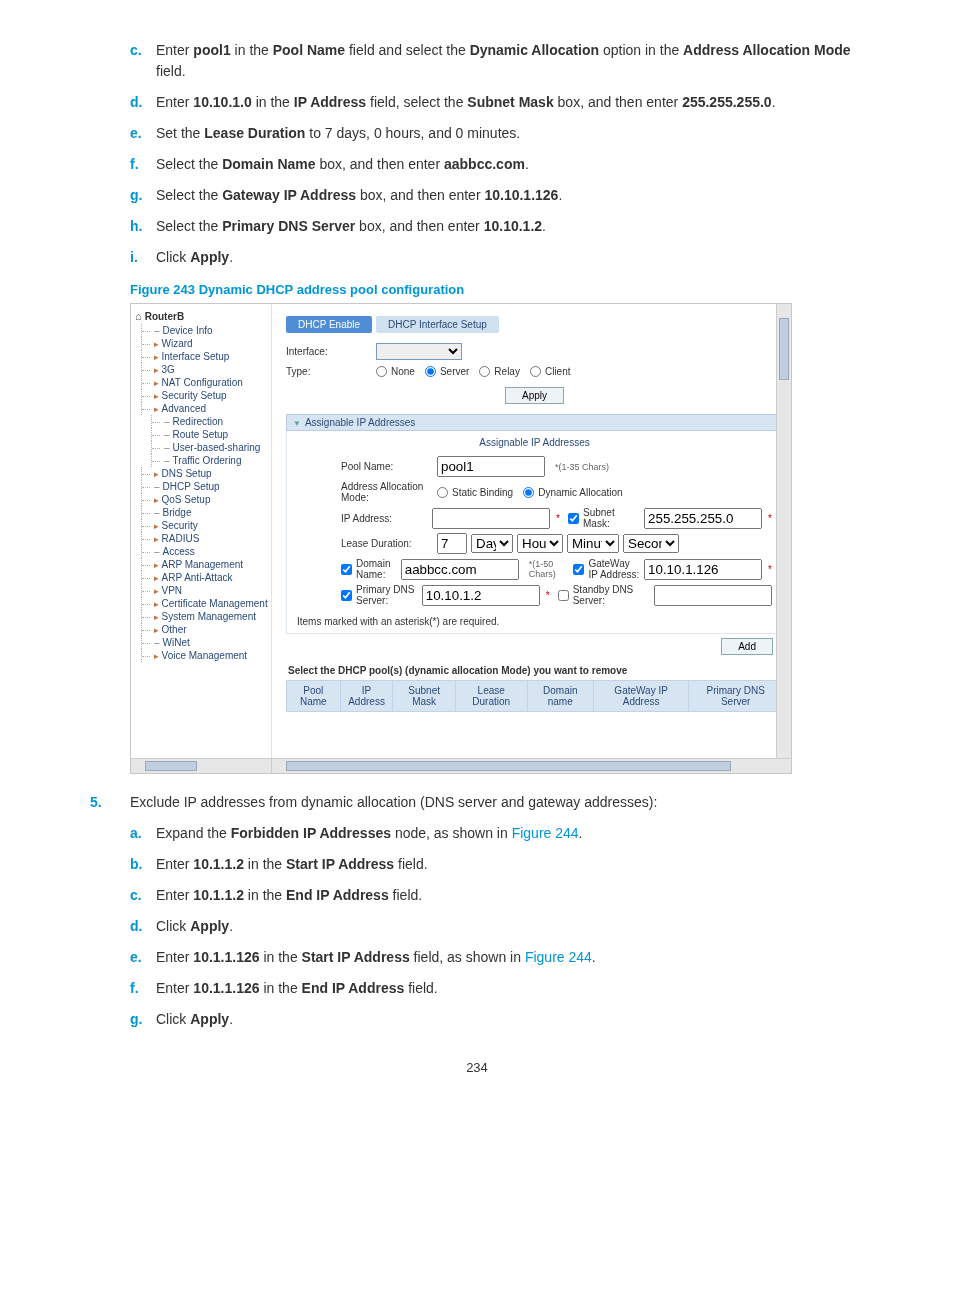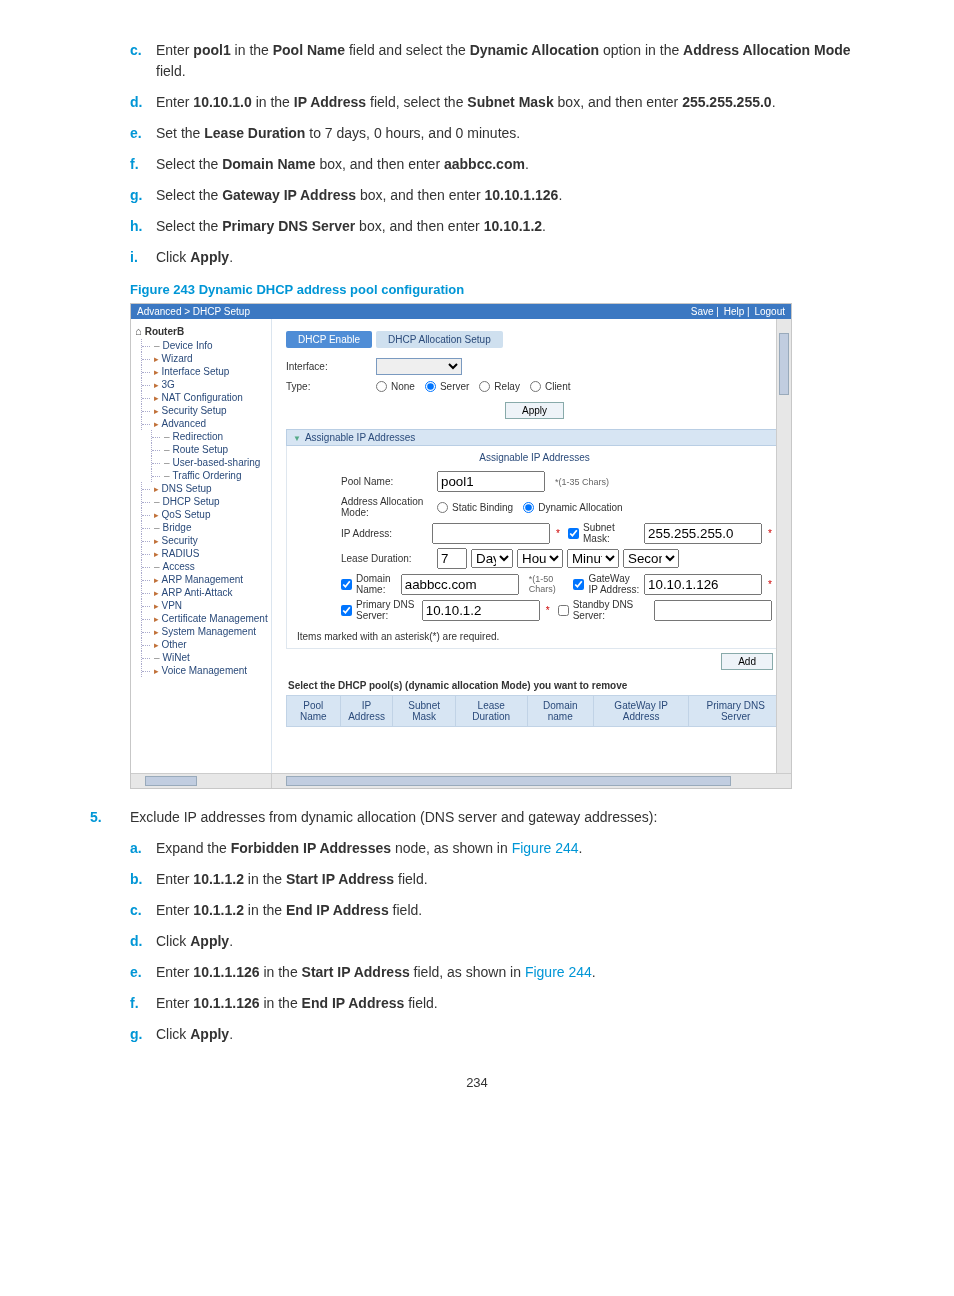--- a/index.html
+++ b/index.html
@@ -189,28 +189,20 @@
     <li><span class="mk">e.</span>Set the <b>Lease Duration</b> to 7 days, 0 hours, and 0 minutes.</li>
     <li><span class="mk">f.</span>Select the <b>Domain Name</b> box, and then enter <b>aabbcc.com</b>.</li>
     <li><span class="mk">g.</span>Select the <b>Gateway IP Address</b> box, and then enter <b>10.10.1.126</b>.</li>
     <li><span class="mk">h.</span>Select the <b>Primary DNS Server</b> box, and then enter <b>10.10.1.2</b>.</li>
     <li><span class="mk">i.</span>Click <b>Apply</b>.</li>
   </ol>
 
 <div class="fig-caption">Figure 243 Dynamic DHCP address pool configuration</div>
 
 <div class="screenshot">
-  <div class="bc-bar">
-    <span>Advanced &gt; DHCP Setup</span>
-    <span class="right">
-      <a href="#">Save</a> |
-      <a href="#">Help</a> |
-      <a href="#">Logout</a>
-    </span>
-  </div>
   <div class="ss-body">
     <div class="nav">
       <div class="root">RouterB</div>
       <ul id="nav-list">
           <li><span class="leaf">–</span><span>Device Info</span></li>
           <li><span class="fold">▸</span><span>Wizard</span></li>
           <li><span class="fold">▸</span><span>Interface Setup</span></li>
           <li><span class="fold">▸</span><span>3G</span></li>
           <li><span class="fold">▸</span><span>NAT Configuration</span></li>
           <li><span class="fold">▸</span><span>Security Setup</span></li>
@@ -236,21 +228,21 @@
           <li><span class="fold">▸</span><span>Other</span></li>
           <li><span class="leaf">–</span><span>WiNet</span></li>
           <li><span class="fold">▸</span><span>Voice Management</span></li>
         </ul>
     </div>
     <div class="content">
       <div class="vscroll"></div>
 
       <div class="tabs">
         <div class="tab active">DHCP Enable</div>
-        <div class="tab inactive">DHCP Allocation Setup</div>
+        <div class="tab inactive">DHCP Interface Setup</div>
       </div>
 
       <div class="form-row">
         <span class="lbl">Interface:</span>
         <select class="short"></select>
       </div>
       <div class="form-row">
         <span class="lbl">Type:</span>
         <div class="radio-group" id="type-radios">
             <label>

